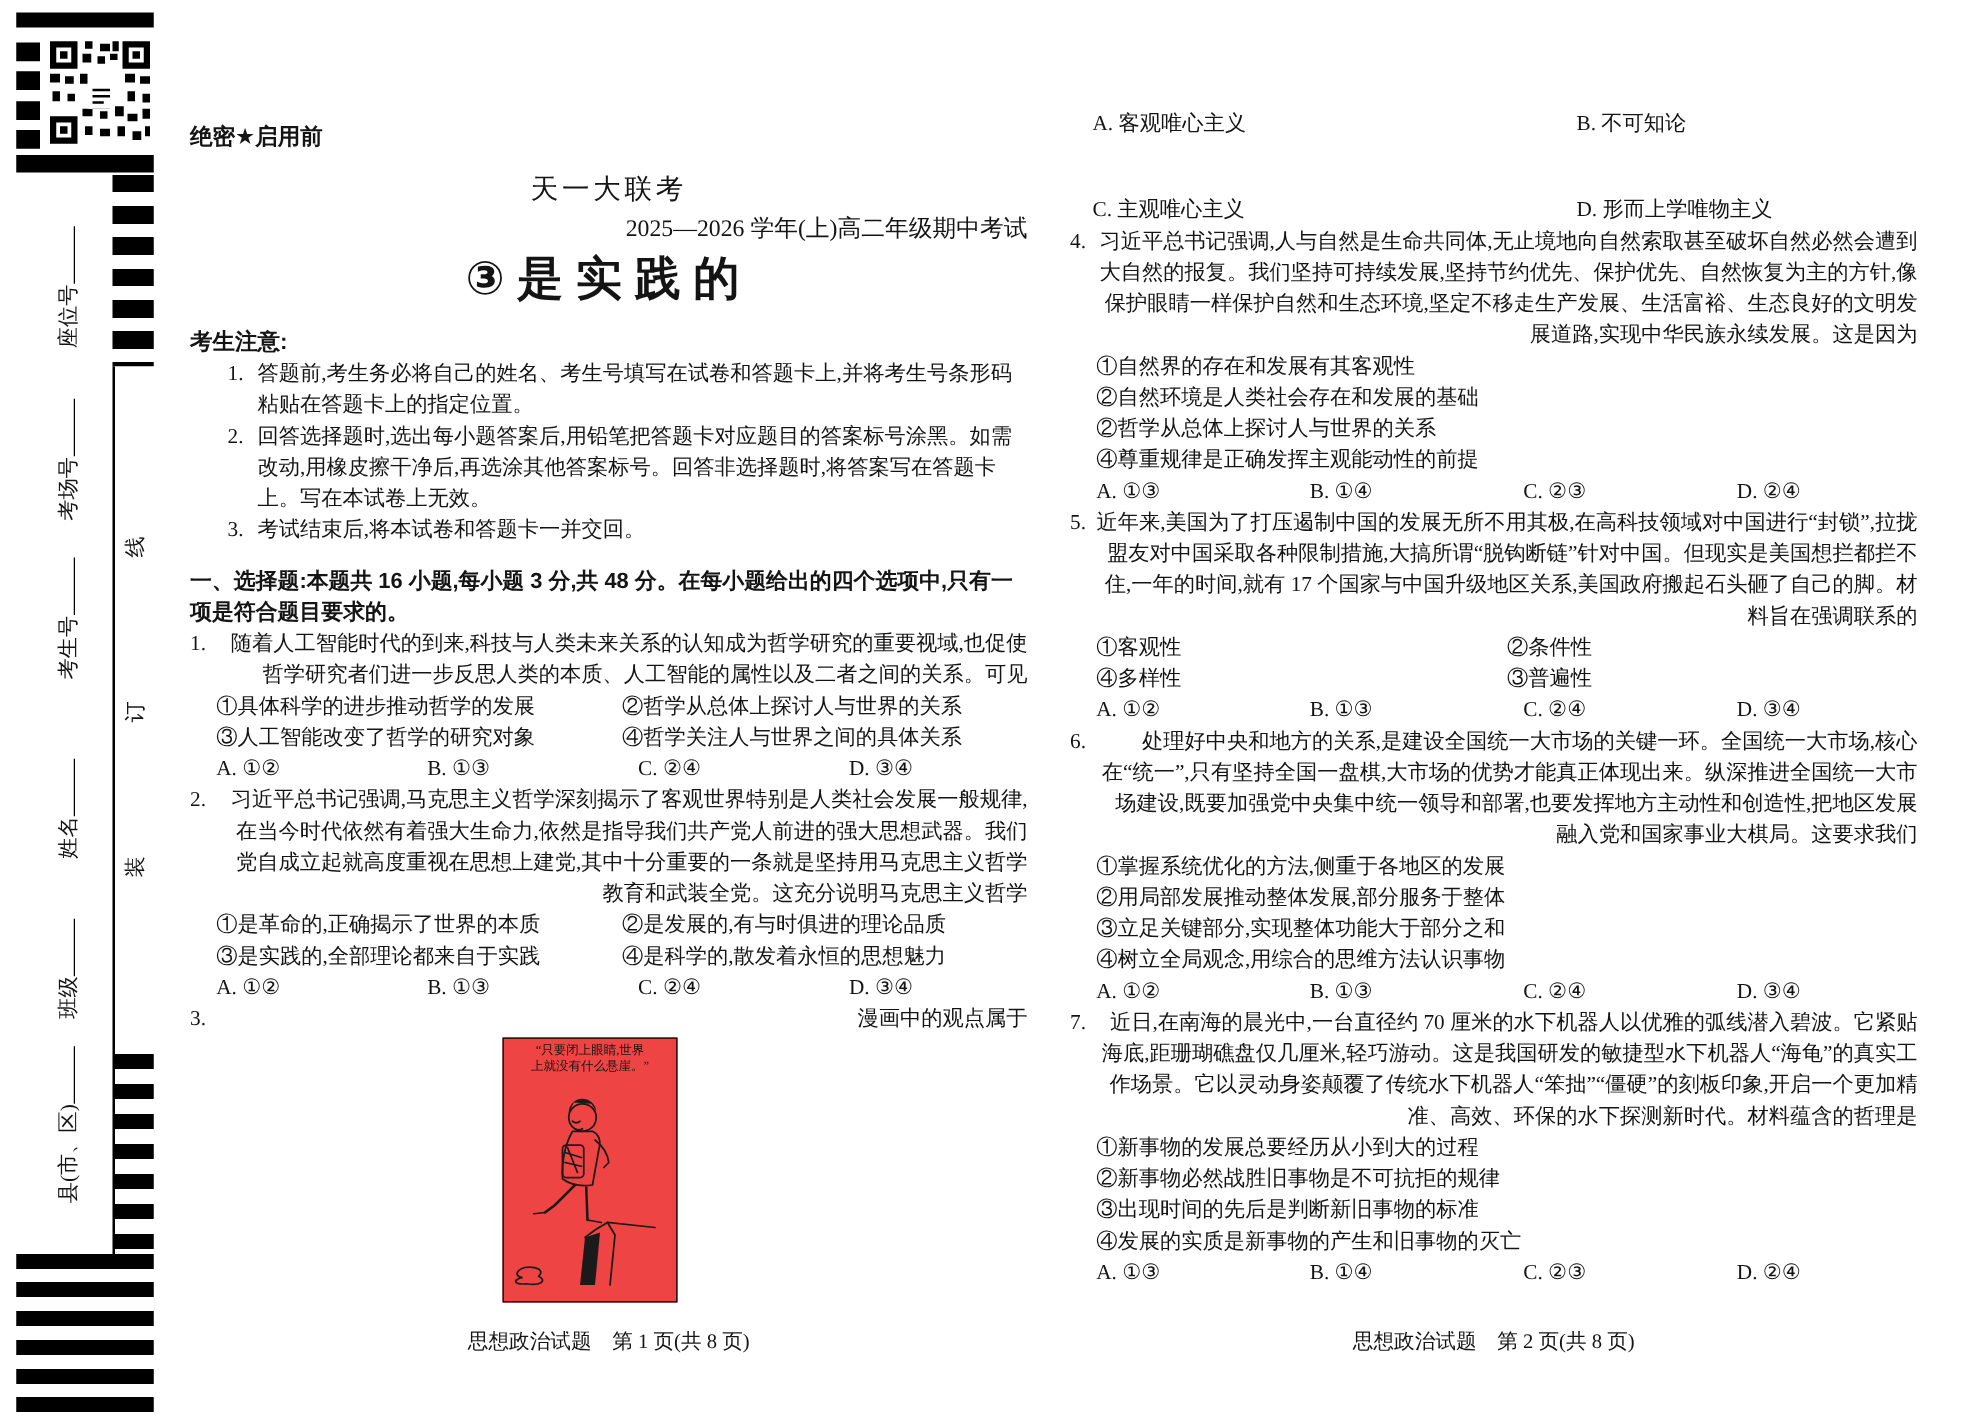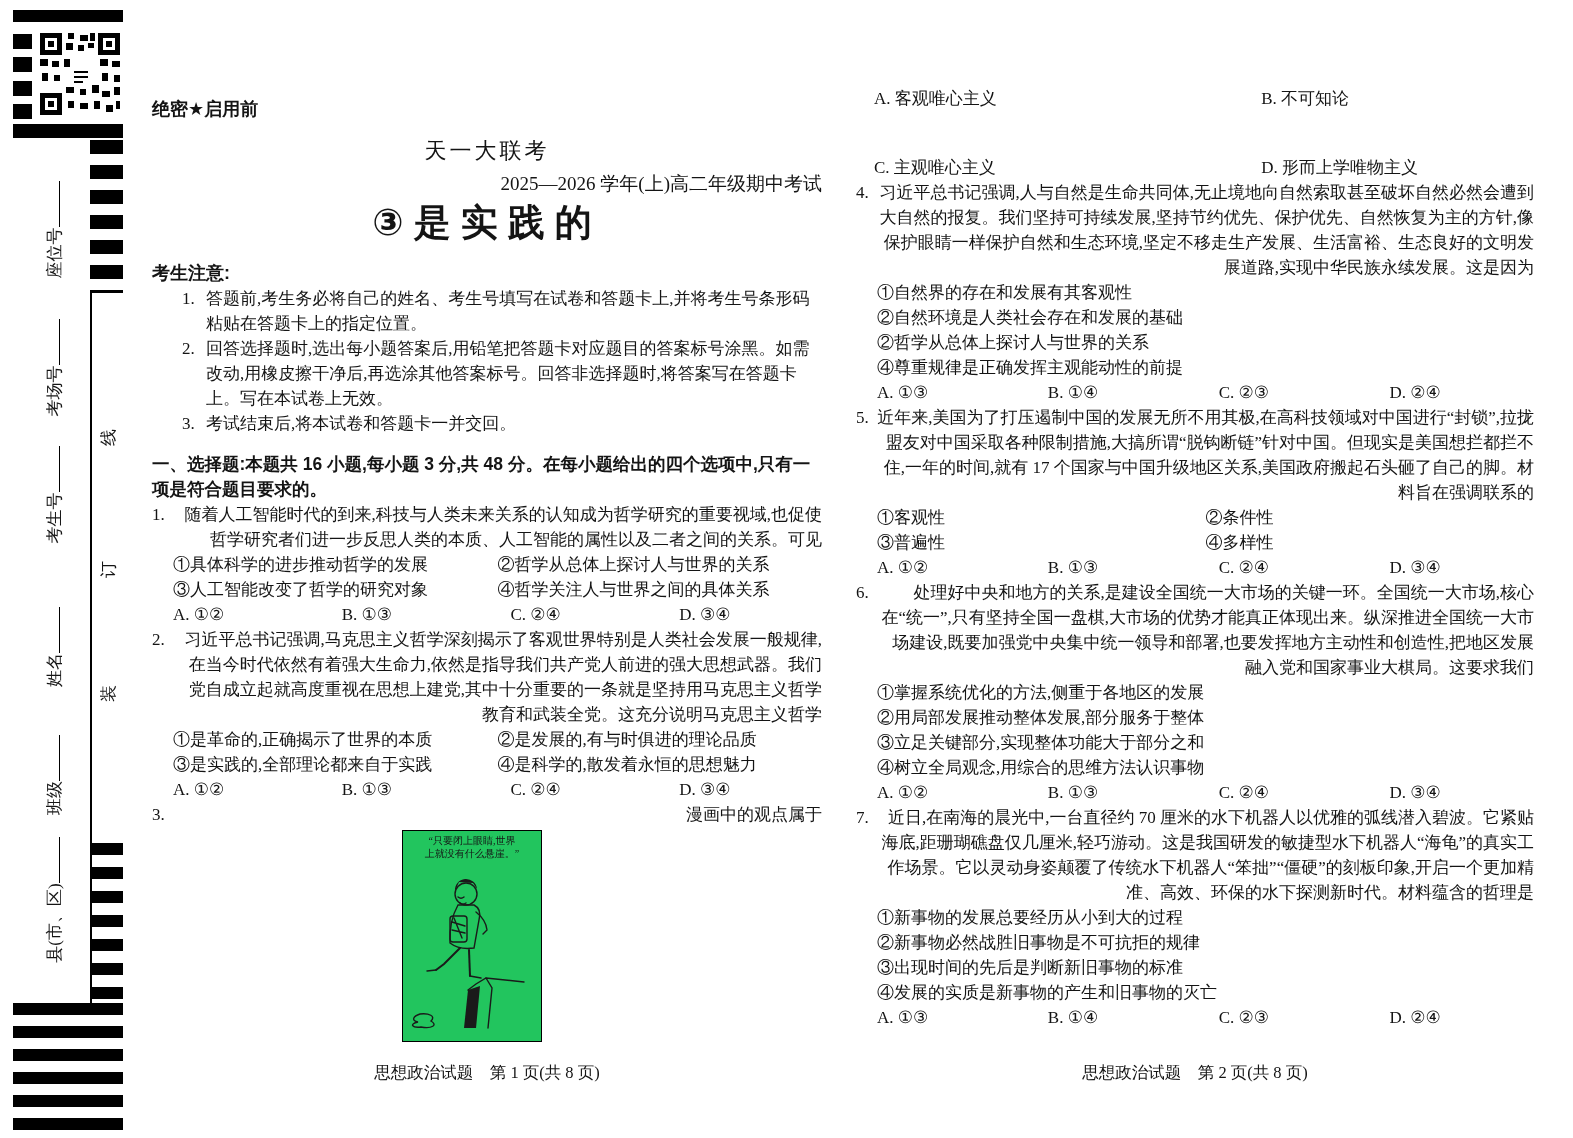--- a/index.html
+++ b/index.html
@@ -39,21 +39,21 @@
   .sechead{display:flex;font-family:"Liberation Sans","DejaVu Sans",sans-serif;font-weight:bold;
            font-size:17.5px;margin-top:16px;}
   .q{display:flex;}
   .q .qnum{flex:0 0 21px;}
   .q .qtext{flex:1;text-align:right;}
   .opts2{display:grid;grid-template-columns:50% 50%;padding-left:21px;}
   .optstack{padding-left:21px;}
   .ansrow{display:grid;grid-template-columns:26% 26% 26% 22%;padding-left:21px;}
   .ans2x2{display:grid;grid-template-columns:52% 48%;padding-left:18px;gap:44px;}
 
-  .cartoonbox{width:132px;border:1.5px solid #000;margin:3px 0 0 250px;padding:4px 3px 2px 3px;background:#22c55e;}
+  .cartoonbox{width:132px;border:1.5px solid #000;margin:3px 0 0 250px;padding:4px 3px 2px 3px;background:#ef4444;}
   .cartooncap{font-size:10px;line-height:12.5px;text-align:center;white-space:nowrap;}
   .footer{position:absolute;text-align:center;font-size:16.5px;width:670px;}
   #footer1{left:152px;top:1062px;}
   #footer2{left:856px;top:1062px;width:678px;}
 </style>
 </head>
 <body>
 
 <div id="canvas">
 
@@ -256,22 +256,22 @@
       <div>D. ②④</div>
     </div>
 
     <div class="q">
       <span class="qnum">5.</span>
       <div class="qtext">近年来,美国为了打压遏制中国的发展无所不用其极,在高科技领域对中国进行“封锁”,拉拢盟友对中国采取各种限制措施,大搞所谓“脱钩断链”针对中国。但现实是美国想拦都拦不住,一年的时间,就有 17 个国家与中国升级地区关系,美国政府搬起石头砸了自己的脚。材料旨在强调联系的</div>
     </div>
     <div class="opts2">
       <div>①客观性</div>
       <div>②条件性</div>
+      <div>④多样性</div>
       <div>③普遍性</div>
-      <div>④多样性</div>
     </div>
     <div class="ansrow">
       <div>A. ①②</div>
       <div>B. ①③</div>
       <div>C. ②④</div>
       <div>D. ③④</div>
     </div>
 
     <div class="q">
       <span class="qnum">6.</span>

